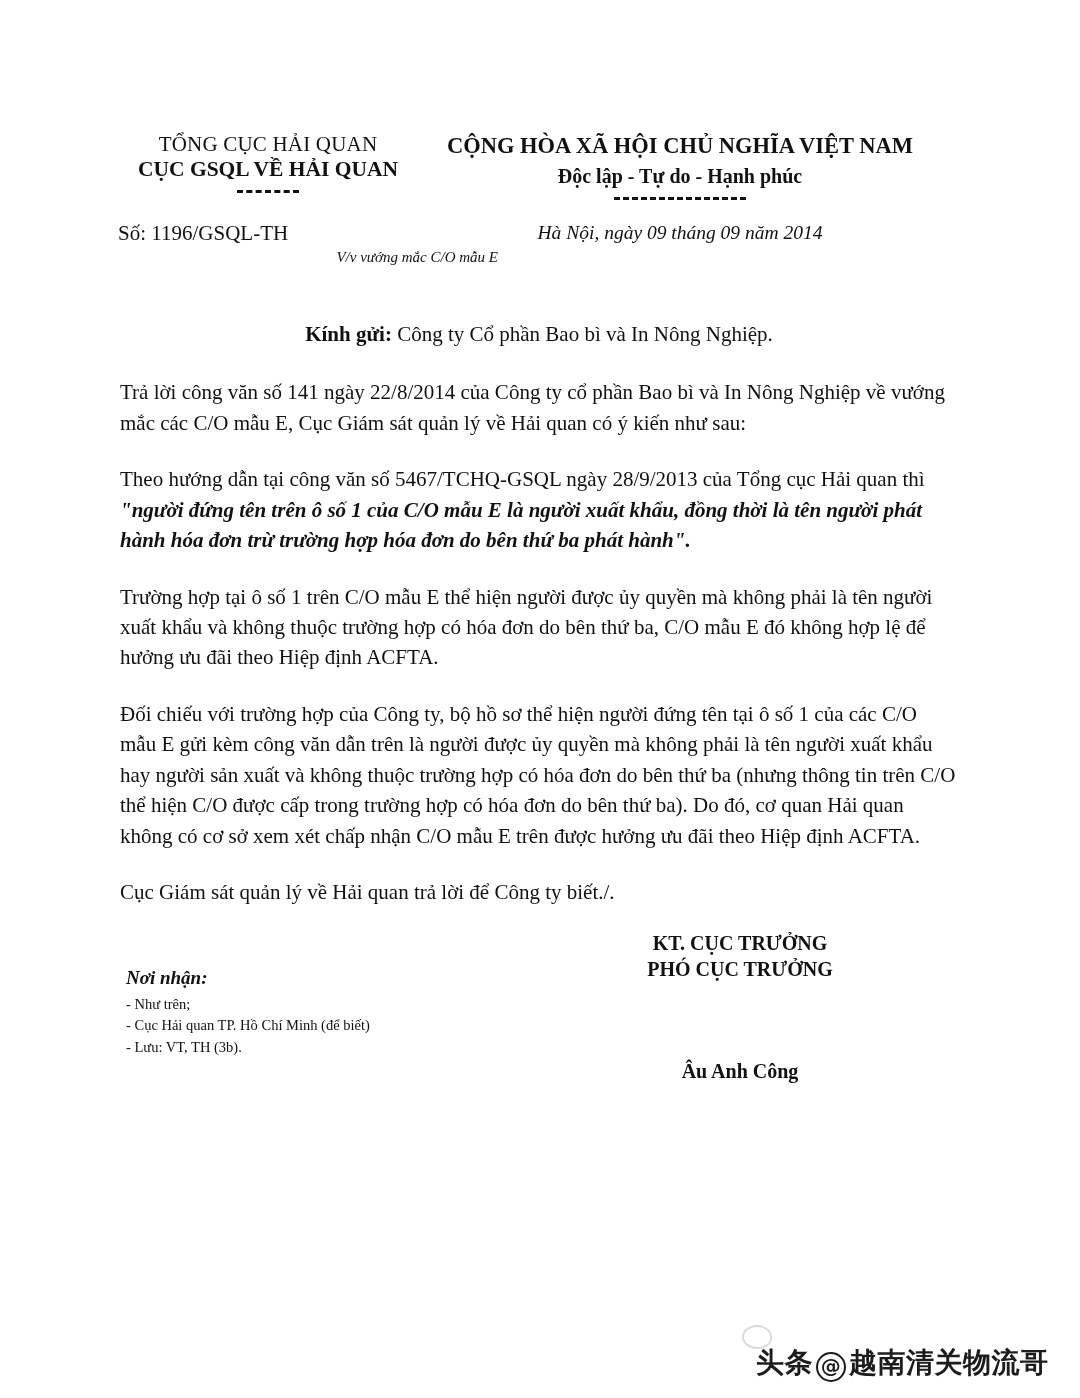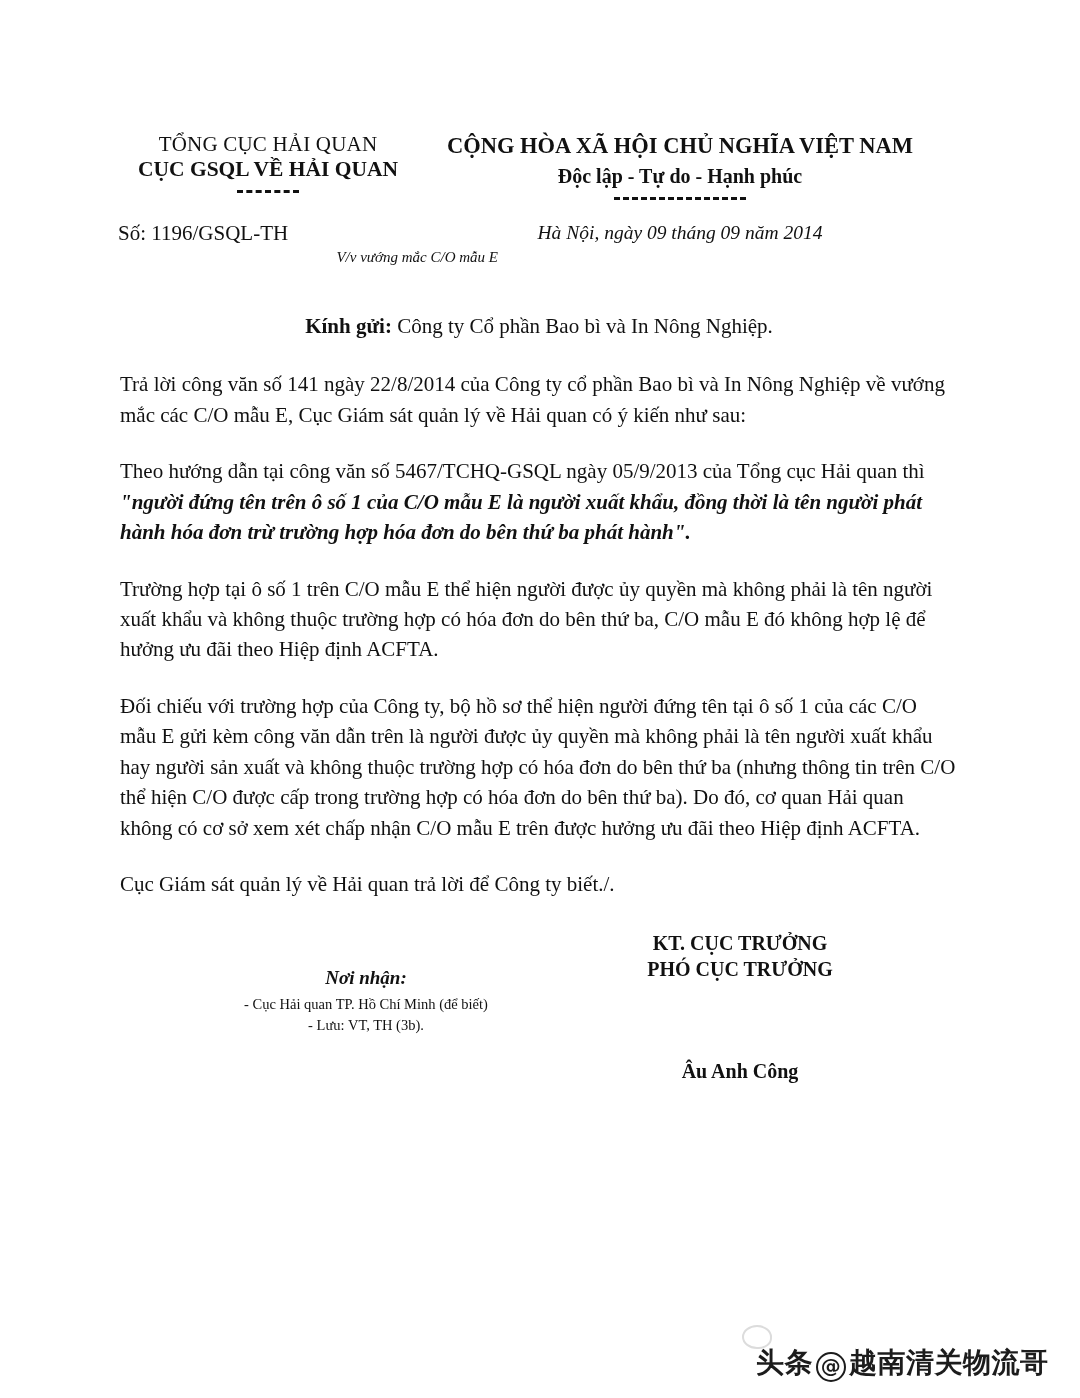--- a/index.html
+++ b/index.html
@@ -115,20 +115,21 @@
     position: absolute;
     left: 120px;
     top: 312px;
     width: 838px;
   }
   .salutation {
     text-align: center;
     font-size: 21px;
     line-height: 1.4;
     margin-bottom: 28px;
+    margin-top: 8px;
   }
   .salutation .lead { font-weight: bold; }
 
   p.para {
     font-size: 21px;
     line-height: 1.45;
     margin: 16px 0 26px 0;
     text-align: left;
     text-indent: 0;
   }
@@ -162,21 +163,20 @@
     font-weight: bold;
     white-space: nowrap;
   }
 
   
   .recipients {
     position: absolute;
     left: 126px;
     top: 966px;
     width: 480px;
-    text-align: center;
   }
   .rcp-title {
     font-size: 19px;
     font-weight: bold;
     font-style: italic;
     line-height: 1.3;
     margin-bottom: 3px;
   }
   .rcp-item {
     font-size: 14.5px;
@@ -260,37 +260,38 @@
   <div class="body-block">
 
     <div class="salutation">
       <span class="lead">Kính gửi:</span>
       <span>Công ty Cổ phần Bao bì và In Nông Nghiệp.</span>
     </div>
 
     <p class="para">Trả lời công văn số 141 ngày 22/8/2014 của Công ty cổ phần Bao bì và In Nông Nghiệp về vướng mắc các C/O mẫu E, Cục Giám sát quản lý về Hải quan có ý kiến như sau:</p>
 
     <p class="para">
-      <span>Theo hướng dẫn tại công văn số 5467/TCHQ-GSQL ngày 05/9/2013 của Tổng cục Hải quan thì </span><span class="quote">"người đứng tên trên ô số 1 của C/O mẫu E là người xuất khẩu, đồng thời là tên người phát hành hóa đơn trừ trường hợp hóa đơn do bên thứ ba phát hành".</span>
+      <span>Theo hướng dẫn tại công văn số 5467/TCHQ-GSQL ngày 28/9/2013 của Tổng cục Hải quan thì </span><span class="quote">"người đứng tên trên ô số 1 của C/O mẫu E là người xuất khẩu, đồng thời là tên người phát hành hóa đơn trừ trường hợp hóa đơn do bên thứ ba phát hành".</span>
     </p>
 
     <p class="para">Trường hợp tại ô số 1 trên C/O mẫu E thể hiện người được ủy quyền mà không phải là tên người xuất khẩu và không thuộc trường hợp có hóa đơn do bên thứ ba, C/O mẫu E đó không hợp lệ để hưởng ưu đãi theo Hiệp định ACFTA.</p>
 
     <p class="para">Đối chiếu với trường hợp của Công ty, bộ hồ sơ thể hiện người đứng tên tại ô số 1 của các C/O mẫu E gửi kèm công văn dẫn trên là người được ủy quyền mà không phải là tên người xuất khẩu hay người sản xuất và không thuộc trường hợp có hóa đơn do bên thứ ba (nhưng thông tin trên C/O thể hiện C/O được cấp trong trường hợp có hóa đơn do bên thứ ba). Do đó, cơ quan Hải quan không có cơ sở xem xét chấp nhận C/O mẫu E trên được hưởng ưu đãi theo Hiệp định ACFTA.</p>
 
     <p class="para">Cục Giám sát quản lý về Hải quan trả lời để Công ty biết./.</p>
   </div>
 
   <div class="signature">
     <div class="sig-role">KT. CỤC TRƯỞNG</div>
     <div class="sig-role">PHÓ CỤC TRƯỞNG</div>
   </div>
 
   <div class="recipients">
     <div class="rcp-title">Nơi nhận:</div>
+    <div class="rcp-item">- Như trên;</div>
     <div class="rcp-item">- Cục Hải quan TP. Hồ Chí Minh (để biết)</div>
     <div class="rcp-item">- Lưu: VT, TH (3b).</div>
   </div>
 
   <div class="sig-name">Âu Anh Công</div>
 
   <div class="wm-faint">
     <span class="wm-logo"></span>
   </div>
 

